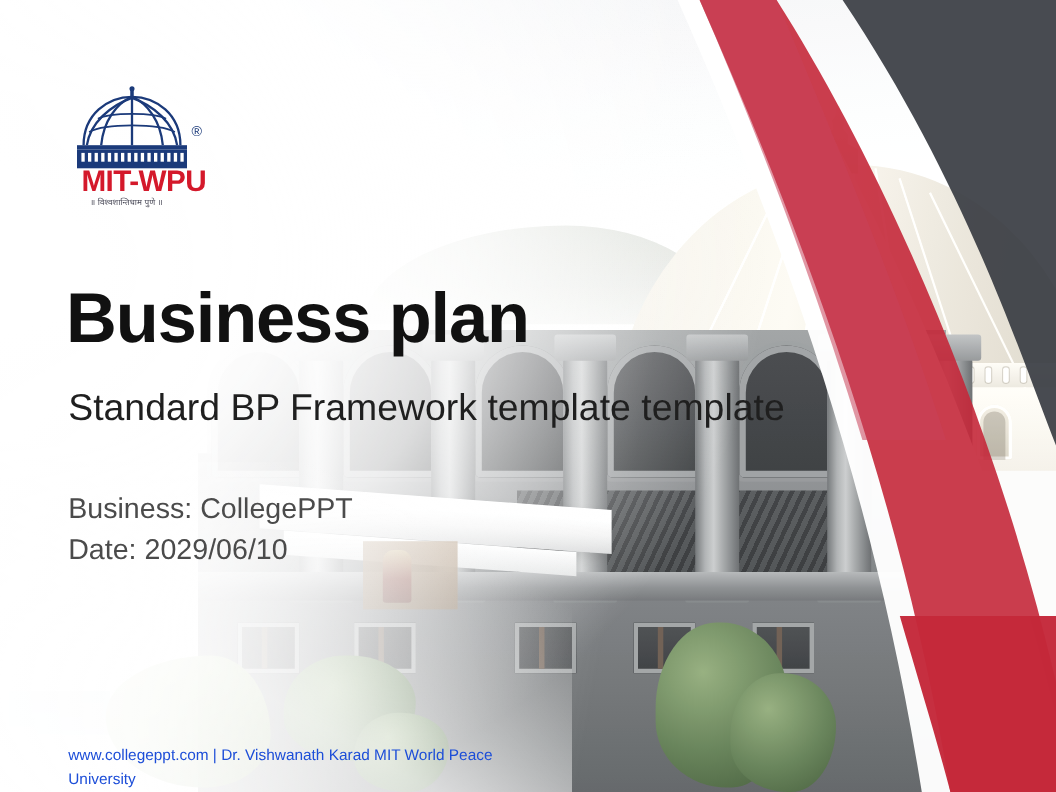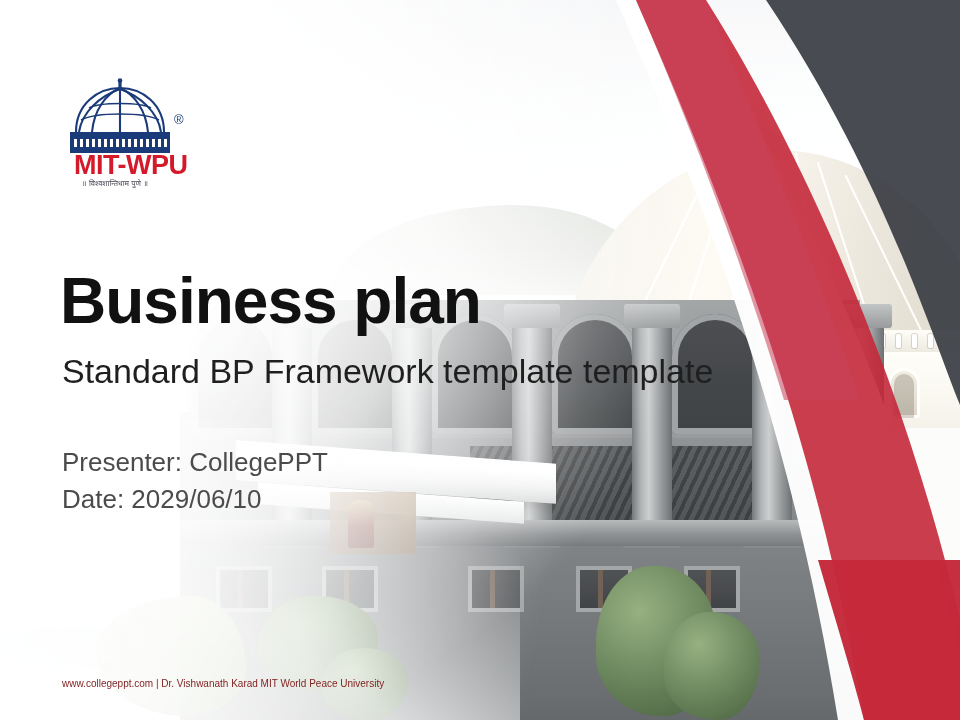--- a/index.html
+++ b/index.html
@@ -186,38 +186,38 @@
 
   
   .shape-layer { position:absolute; inset:0; }
   .shape-layer svg { position:absolute; inset:0; display:block; }
 
   
   .logo { position:absolute; left:62px; top:78px; width:132px; height:112px; }
   .logo svg { display:block; }
 
   .title {
-    position:absolute; left:60px; top:268px;
+    position:absolute; left:60px; top:256px;
     font-size:64px; font-weight:bold; color:#111111;
     letter-spacing:-1px; line-height:1.04;
     white-space:nowrap;
   }
   .subtitle {
     position:absolute; left:62px; top:351px;
     font-size:34px; font-weight:normal; color:#1f1f1f;
     line-height:1.2; white-space:nowrap;
   }
   .meta {
     position:absolute; left:62px; top:444px;
     font-size:26px; color:#4b4b4b; line-height:1.42;
   }
   .meta div { white-space:nowrap; }
   .footer {
     position:absolute; left:62px; top:676px; width:400px;
-    font-size:10px; color:#7f1d1d; line-height:1.55;
+    font-size:14px; color:#1d4ed8; line-height:1.55;
   }
 </style>
 </head>
 <body>
 
 <div id="slide">
 
   <div class="photo">
     <div class="sky"></div>
     <div class="hill"></div>
@@ -382,18 +382,18 @@
       <text x="12" y="96" font-family="Liberation Sans, sans-serif" font-size="27" font-weight="bold" fill="#D4192B" letter-spacing="-0.5">MIT-WPU</text>
 
       <text x="20" y="108" font-family="DejaVu Sans, sans-serif" font-size="7.5" fill="#4a4a58">॥ विश्वशान्तिधाम पुणे ॥</text>
     </svg>
   </div>
 
   <div class="title">Business plan</div>
   <div class="subtitle">Standard BP Framework template template</div>
 
   <div class="meta">
-    <div>Presenter: CollegePPT</div>
+    <div>Business: CollegePPT</div>
     <div>Date: 2029/06/10</div>
   </div>
 
   <div class="footer">www.collegeppt.com | Dr. Vishwanath Karad MIT World Peace University</div>
 </div>
 
 </body></html>

